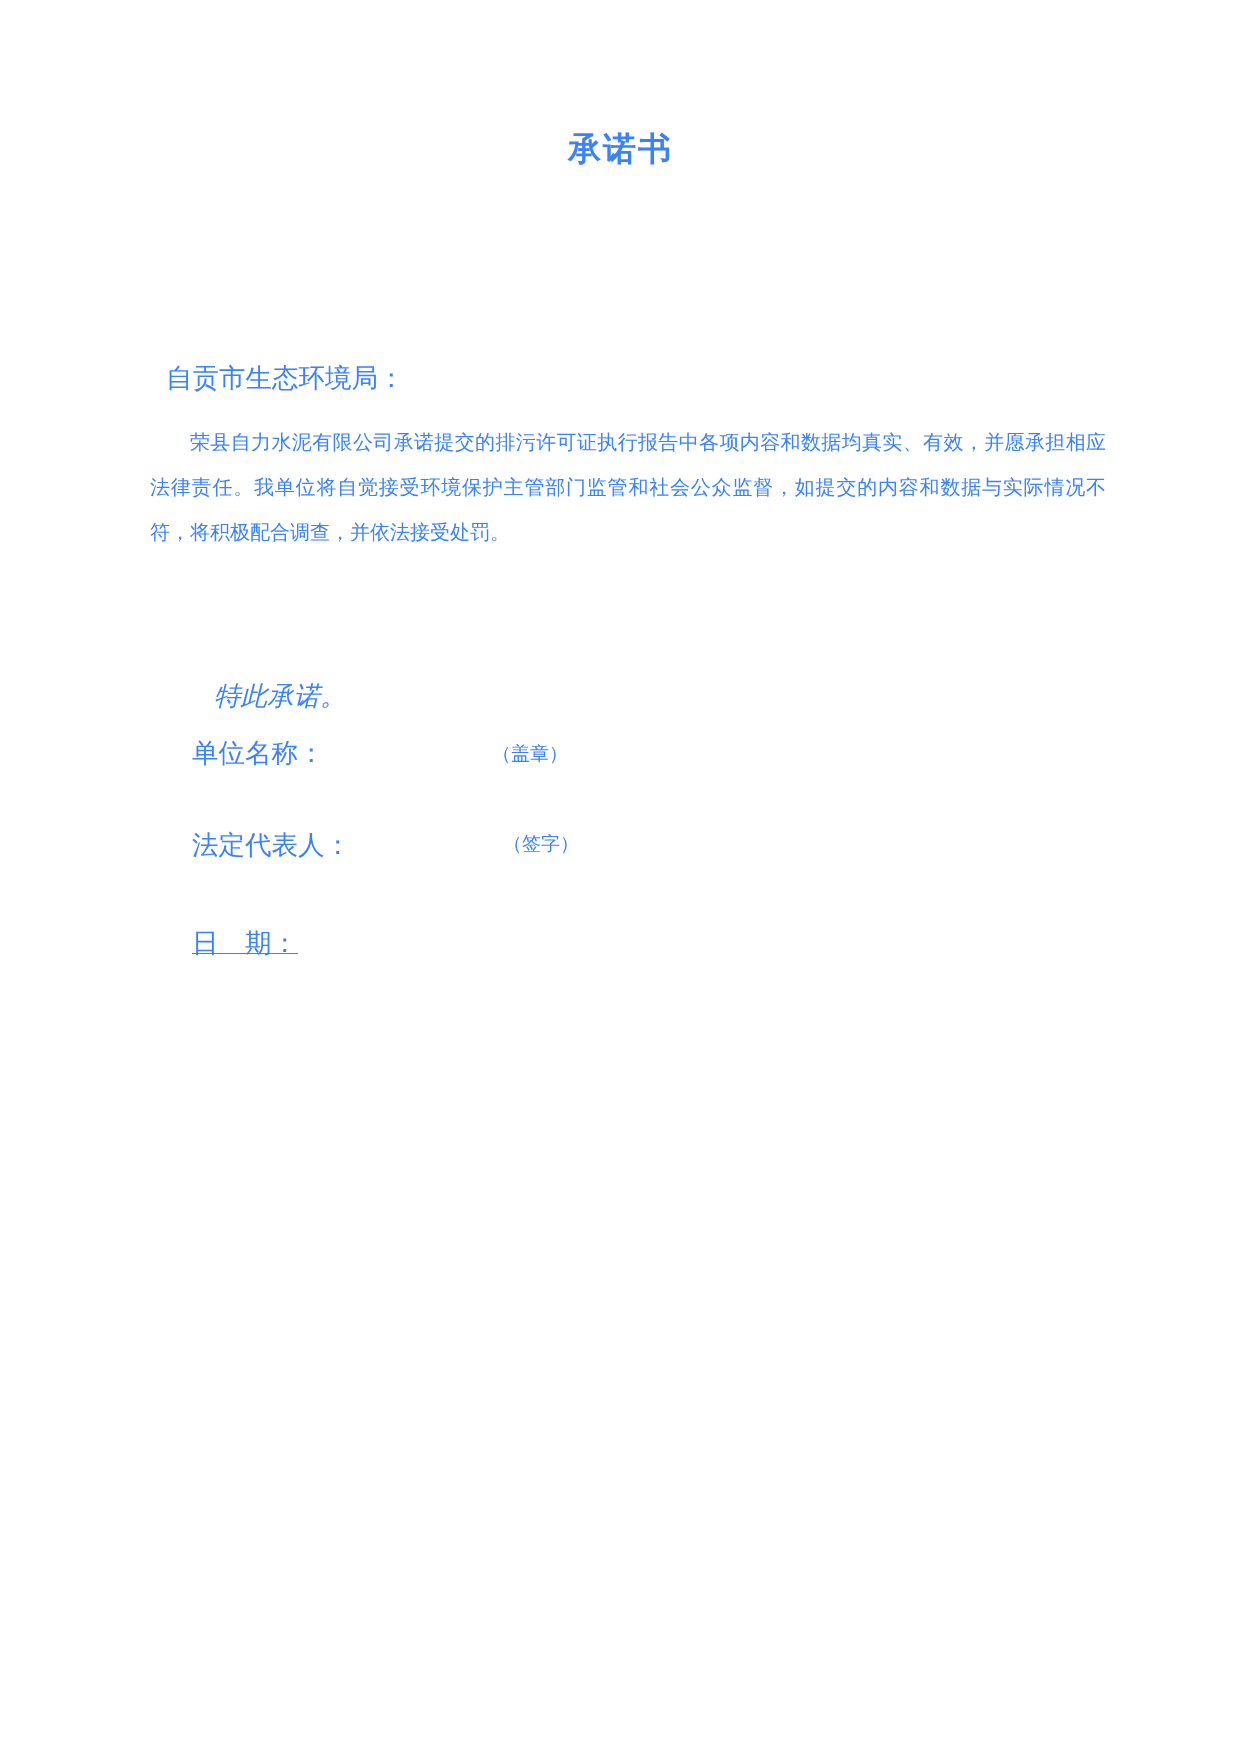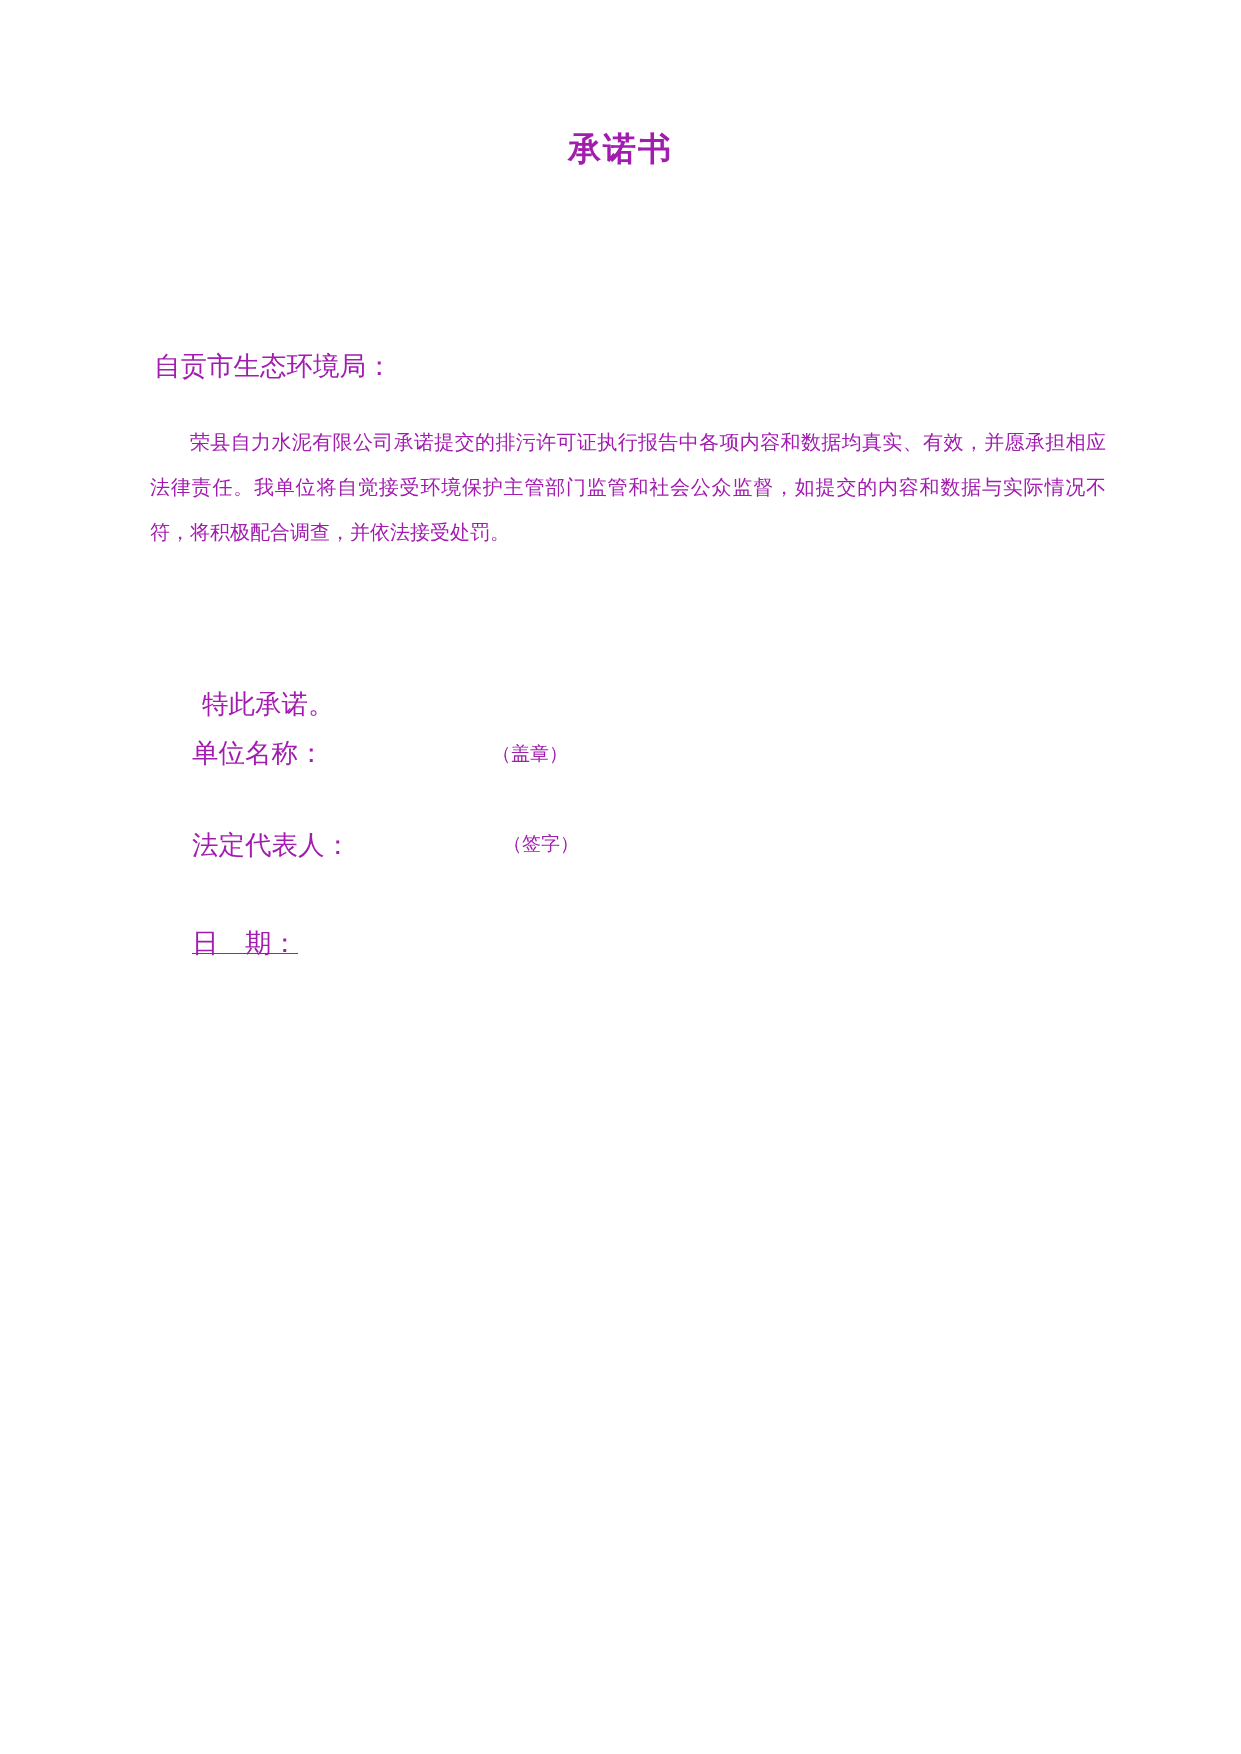--- a/index.html
+++ b/index.html
@@ -5,21 +5,21 @@
   html, body {
     margin: 0;
     padding: 0;
     background: #ffffff;
   }
   .page {
     position: relative;
     width: 1241px;
     height: 1754px;
     background: #ffffff;
-    color: #a21caf;
+    color: #3b82f6;
     font-family: "Liberation Serif", "DejaVu Serif", serif;
     overflow: hidden;
   }
   .doc-title {
     position: absolute;
     top: 126px;
     left: 0;
     width: 100%;
     margin: 0;
     text-align: center;
@@ -30,21 +30,21 @@
     line-height: 45px;
   }
   .content {
     position: absolute;
     left: 150px;
     width: 956px;
     top: 0;
   }
   .line {
     position: absolute;
-    margin: 4px;
+    margin: 16px;
     font-size: 26.5px;
     line-height: 45px;
     white-space: nowrap;
   }
   .salutation {
     top: 340px;
     left: 0;
   }
   .body-text {
     position: absolute;
@@ -52,22 +52,23 @@
     left: 0;
     width: 956px;
     margin: 0;
     font-size: 20px;
     line-height: 45px;
     text-align: justify;
     text-justify: inter-ideograph;
     text-indent: 2em;
   }
   .closing {
-    top: 678px;
+    top: 658px;
     left: 48px;
+    font-style: italic;
   }
   .field-row {
     position: absolute;
     left: 42px;
     right: 0;
     height: 45px;
   }
   .field-row .field-label {
     font-size: 26.5px;
     line-height: 45px;

